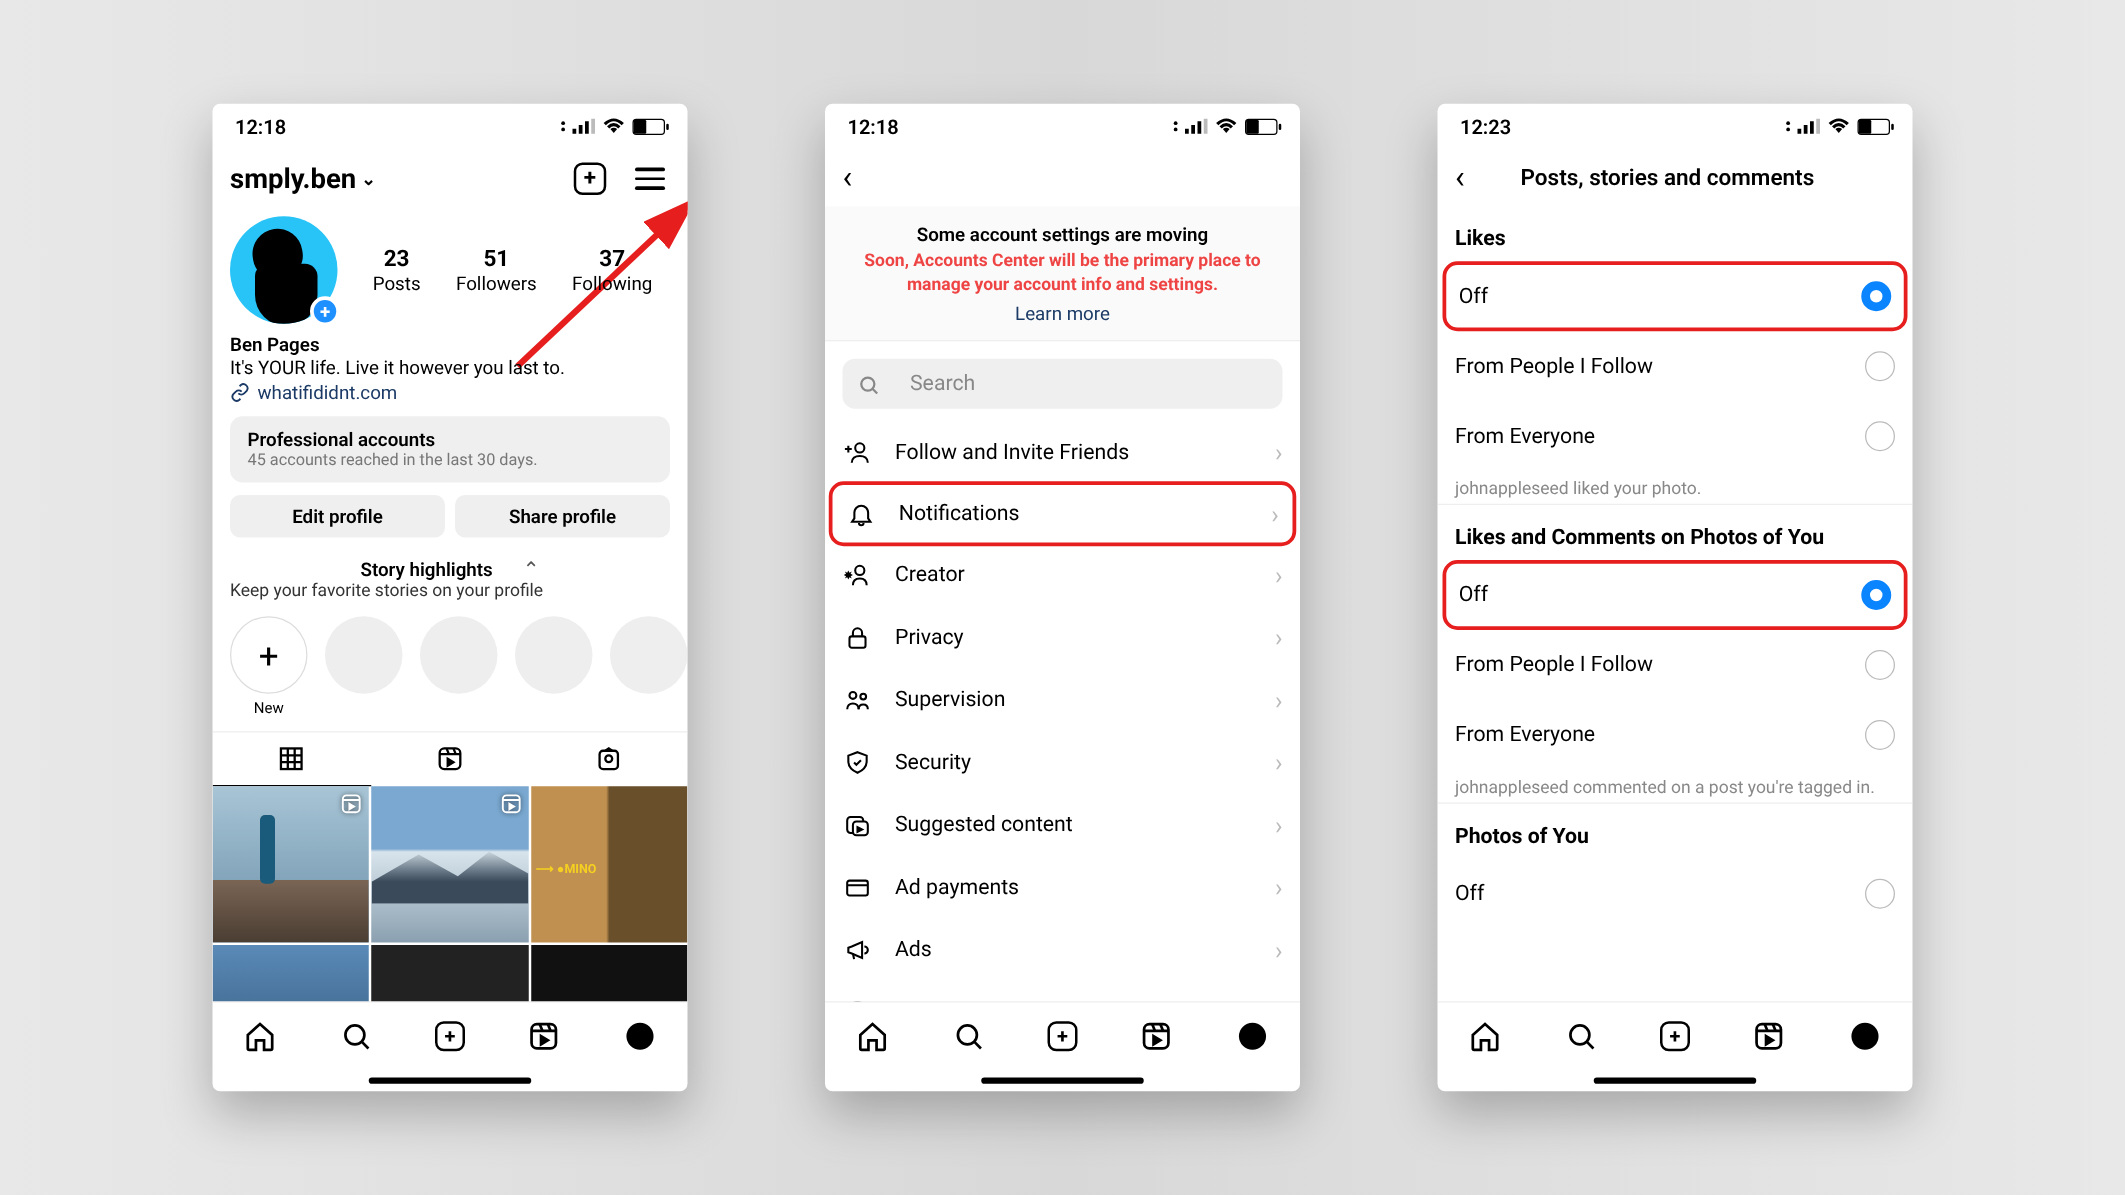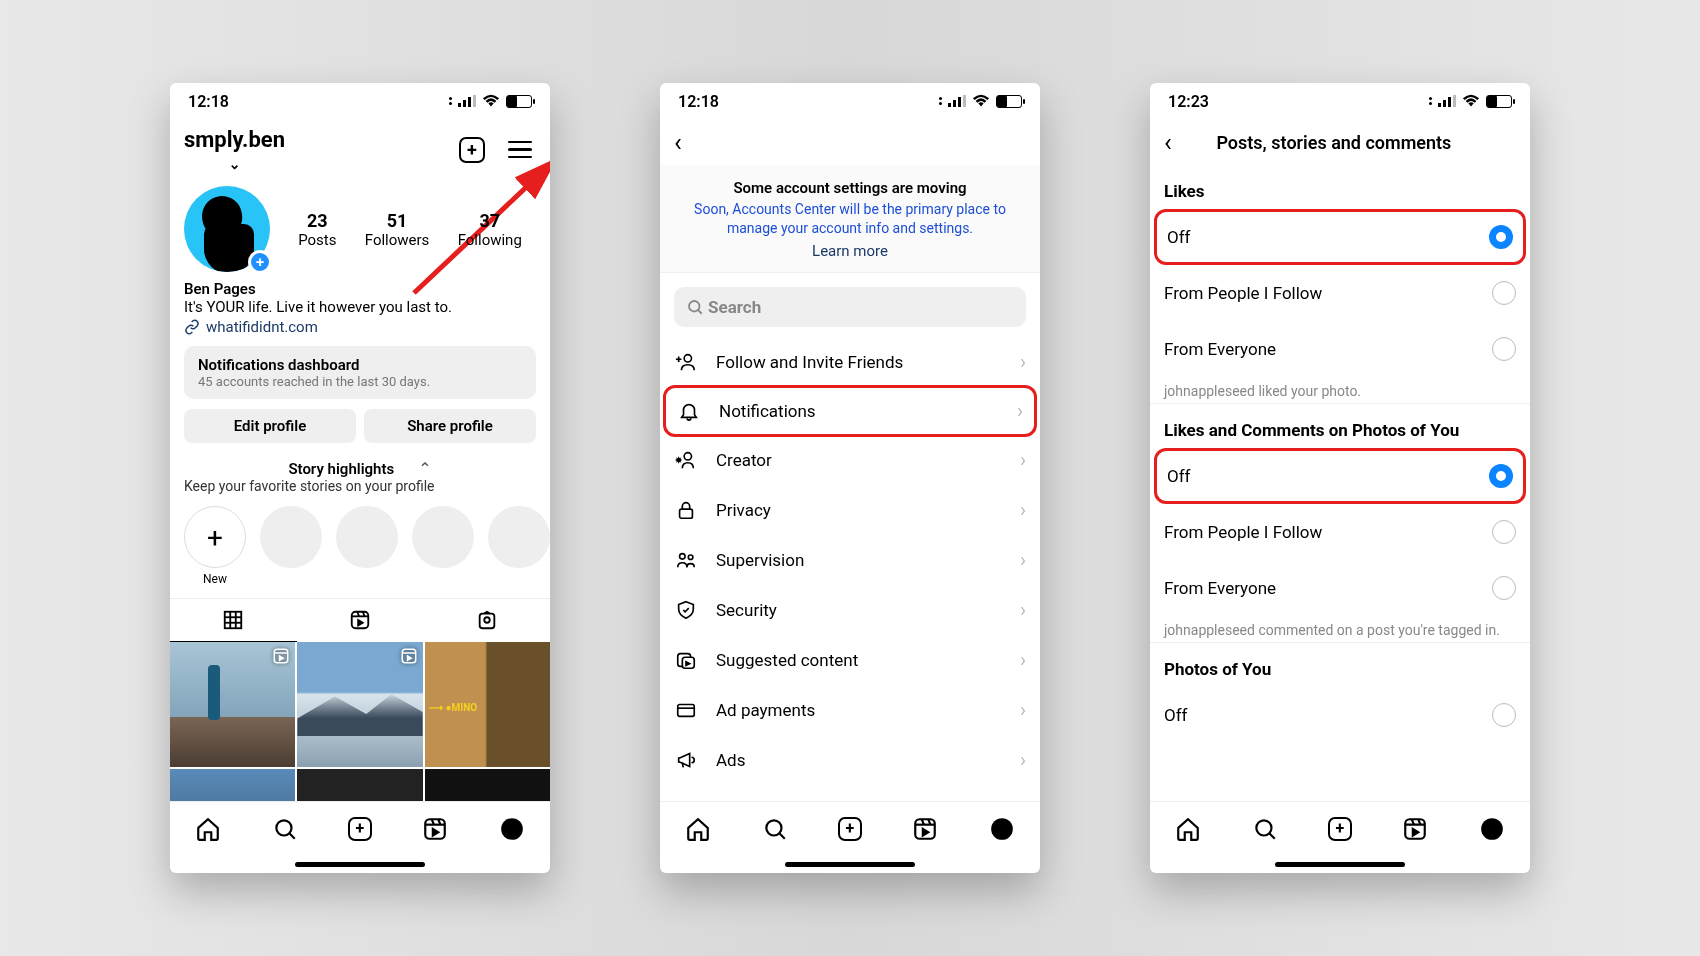--- a/index.html
+++ b/index.html
@@ -14,21 +14,21 @@
   .bars span:nth-child(1){height:4px;} .bars span:nth-child(2){height:7px;} .bars span:nth-child(3){height:10px;} .bars span:nth-child(4){height:12px; background:#bbb;}
   .dots2 { display:flex; flex-direction:column; gap:2px; margin-left:2px;}
   .dots2 span { width:3px; height:3px; border-radius:50%; background:#000;}
   .wifi-svg { width:18px; height:14px; }
   .batt { width:26px; height:13px; border:1.5px solid #000; border-radius:3px; position:relative; }
   .batt::after { content:""; position:absolute; right:-4px; top:3px; width:2px; height:5px; background:#000; border-radius:1px;}
   .batt-fill { background:#000; height:100%; width:40%; border-radius:1px;}
   
   .hdr { display:flex; align-items:center; justify-content:space-between; padding:8px 14px; }
   .hdr-title { flex:1; text-align:center; font-size:18px; font-weight:600; }
-  .username { font-size:22px; font-weight:700; display:flex; align-items:center; gap:4px;flex-direction:column; }
+  .username { font-size:22px; font-weight:700; display:flex; align-items:center; gap:4px; }
   .chev-down { font-size:14px; }
   .icon-btn { width:32px; height:32px; display:flex; align-items:center; justify-content:center; }
   .plus-sq { width:26px; height:26px; border:2.2px solid #000; border-radius:7px; display:flex; align-items:center; justify-content:center; font-size:18px; font-weight:700; line-height:1; }
   .burger { width:24px; display:flex; flex-direction:column; gap:5px; }
   .burger span { height:2.5px; background:#000; border-radius:2px; }
   .back-ch { font-size:26px; font-weight:400; }
   
   .content { flex:1; overflow:hidden; position:relative; }
   .prof-row { display:flex; align-items:center; padding:6px 14px 4px; gap:14px;}
   .avatar { width:86px; height:86px; border-radius:50%; background:#28c3f7; position:relative; overflow:visible; }
@@ -76,23 +76,23 @@
   
   .bnav { height:54px; display:flex; justify-content:space-around; align-items:center; border-top:1px solid #eee; }
   .bnav .ic { width:26px; height:26px; }
   .home-ind { height:18px; display:flex; justify-content:center; align-items:center;}
   .home-ind span { width:130px; height:5px; background:#000; border-radius:3px;}
   
   .arrow { position:absolute; pointer-events:none; }
   
   .notice { background:#fafafa; text-align:center; padding:14px 22px 12px; border-bottom:1px solid #eee;}
   .notice-t { font-weight:600; font-size:15px;}
-  .notice-s { font-size:14px; color:#1d4ed8; margin-top:3px; line-height:1.35;}
+  .notice-s { font-size:14px; color:#ef4444; margin-top:3px; line-height:1.35;font-weight:bold;}
   .notice-l { color:#1b3a66; font-size:15px; margin-top:4px; display:inline-block;}
-  .search { margin:14px 14px 10px; background:#efefef; border-radius:10px; padding:10px 12px; display:flex; align-items:center; gap:4px; color:#888; font-size:17px;font-weight:bold;}
+  .search { margin:14px 14px 10px; background:#efefef; border-radius:10px; padding:10px 12px; display:flex; align-items:flex-end; gap:24px; color:#888; font-size:17px;}
   .srow { display:flex; align-items:center; padding:13px 14px; gap:18px; position:relative;}
   .srow .lbl { font-size:17px; }
   .srow .chev { margin-left:auto; color:#bbb; font-size:20px;}
   .srow .ic { width:24px; display:flex; justify-content:center;}
   .highlight { border:3px solid #e61e1e; border-radius:12px; margin:-2px 3px; padding:11px 11px;}
   
   .p3 .content { overflow-y:hidden; }
   .sect-t { font-weight:700; font-size:17px; padding:16px 14px 8px;}
   .optrow { display:flex; align-items:center; justify-content:space-between; padding:16px 14px; }
   .optrow.hl { border:3px solid #e61e1e; border-radius:12px; margin:0 4px; padding:13px 10px;}
@@ -179,21 +179,21 @@
     <div class="name">Ben Pages</div>
     <div class="bio">It's YOUR life. Live it however you last to.</div>
     <div class="link">
       <svg class="link-ic" viewBox="0 0 24 24" fill="none" stroke="#1b3a66" stroke-width="2.2">
             <path d="M10 13a5 5 0 0 0 7 0l3-3a5 5 0 0 0-7-7l-1.5 1.5"></path>
             <path d="M14 11a5 5 0 0 0-7 0l-3 3a5 5 0 0 0 7 7l1.5-1.5"></path>
           </svg>
       <span>whatifididnt.com</span>
     </div>
     <div class="dash">
-      <div class="dash-t">Notifications dashboard</div>
+      <div class="dash-t">Professional accounts</div>
       <div class="dash-s">45 accounts reached in the last 30 days.</div>
     </div>
     <div class="btns">
       <div class="btn">Edit profile</div>
       <div class="btn">Share profile</div>
     </div>
     <div class="story-h">
       <div class="story-t">Story highlights</div>
       <span style="color:#555;">⌃</span>
     </div>

